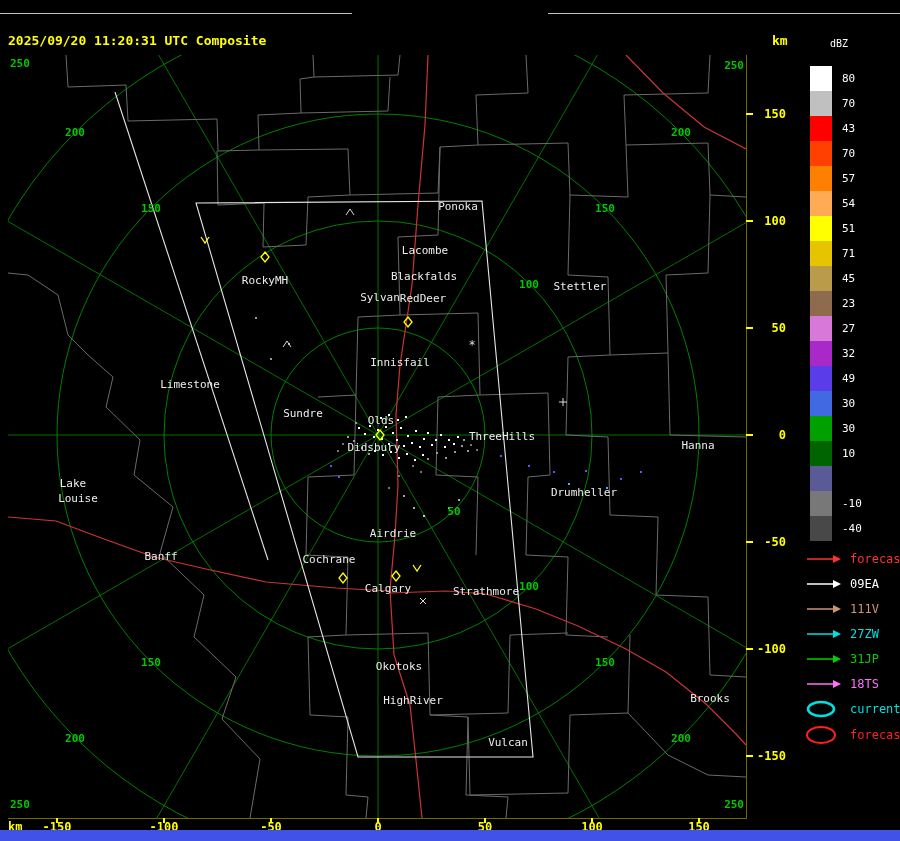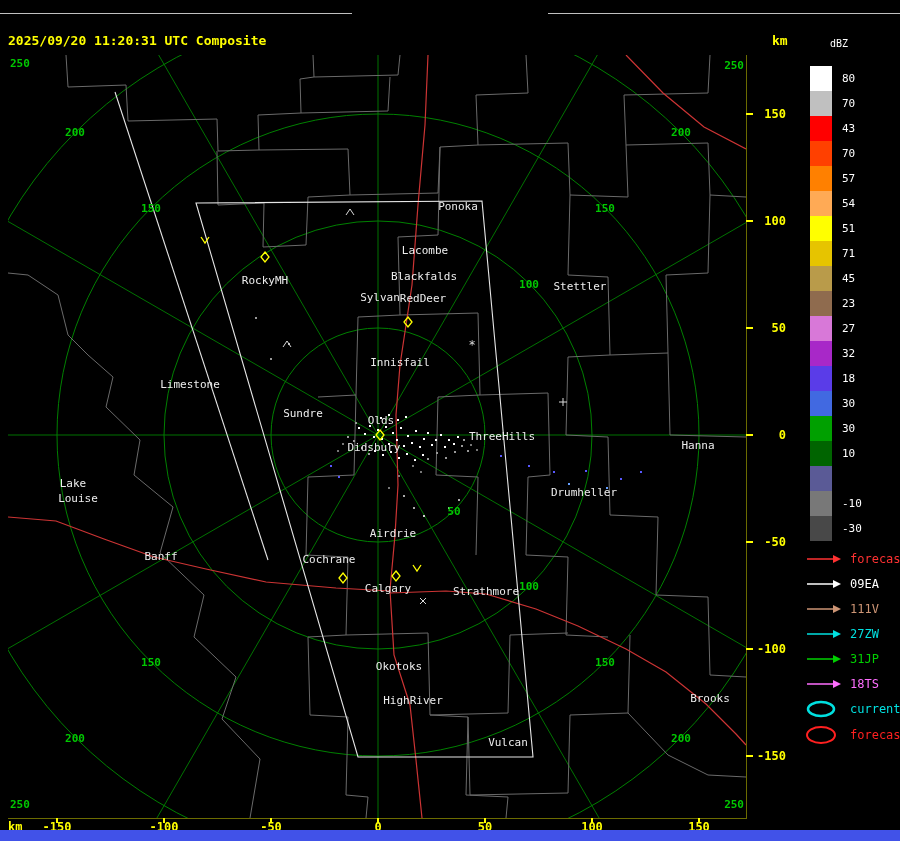--- a/index.html
+++ b/index.html
@@ -317,21 +317,21 @@
     <div class="cb-row">
         <span class="cb-swatch" style="background: rgb(216, 120, 216);"></span>
         <span class="cb-label">27</span>
       </div>
     <div class="cb-row">
         <span class="cb-swatch" style="background: rgb(168, 40, 200);"></span>
         <span class="cb-label">32</span>
       </div>
     <div class="cb-row">
         <span class="cb-swatch" style="background: rgb(90, 60, 232);"></span>
-        <span class="cb-label">18</span>
+        <span class="cb-label">49</span>
       </div>
     <div class="cb-row">
         <span class="cb-swatch" style="background: rgb(65, 105, 225);"></span>
         <span class="cb-label">30</span>
       </div>
     <div class="cb-row">
         <span class="cb-swatch" style="background: rgb(0, 160, 0);"></span>
         <span class="cb-label">30</span>
       </div>
     <div class="cb-row">
@@ -341,21 +341,21 @@
     <div class="cb-row">
         <span class="cb-swatch" style="background: rgb(90, 90, 150);"></span>
         <span class="cb-label"></span>
       </div>
     <div class="cb-row">
         <span class="cb-swatch" style="background: rgb(120, 120, 120);"></span>
         <span class="cb-label">-10</span>
       </div>
     <div class="cb-row">
         <span class="cb-swatch" style="background: rgb(72, 72, 72);"></span>
-        <span class="cb-label">-30</span>
+        <span class="cb-label">-40</span>
       </div>
   </div>
 
   <div id="legend">
     <div class="lg-row" style="color: rgb(255, 50, 50);">
       <svg width="36" height="12">
           <line x1="1" y1="6" x2="27" y2="6" stroke="currentColor" stroke-width="1.5"></line>
           <polygon points="27,2 35,6 27,10" fill="currentColor"></polygon>
         </svg>
       <span class="lg-label">forecast</span>

